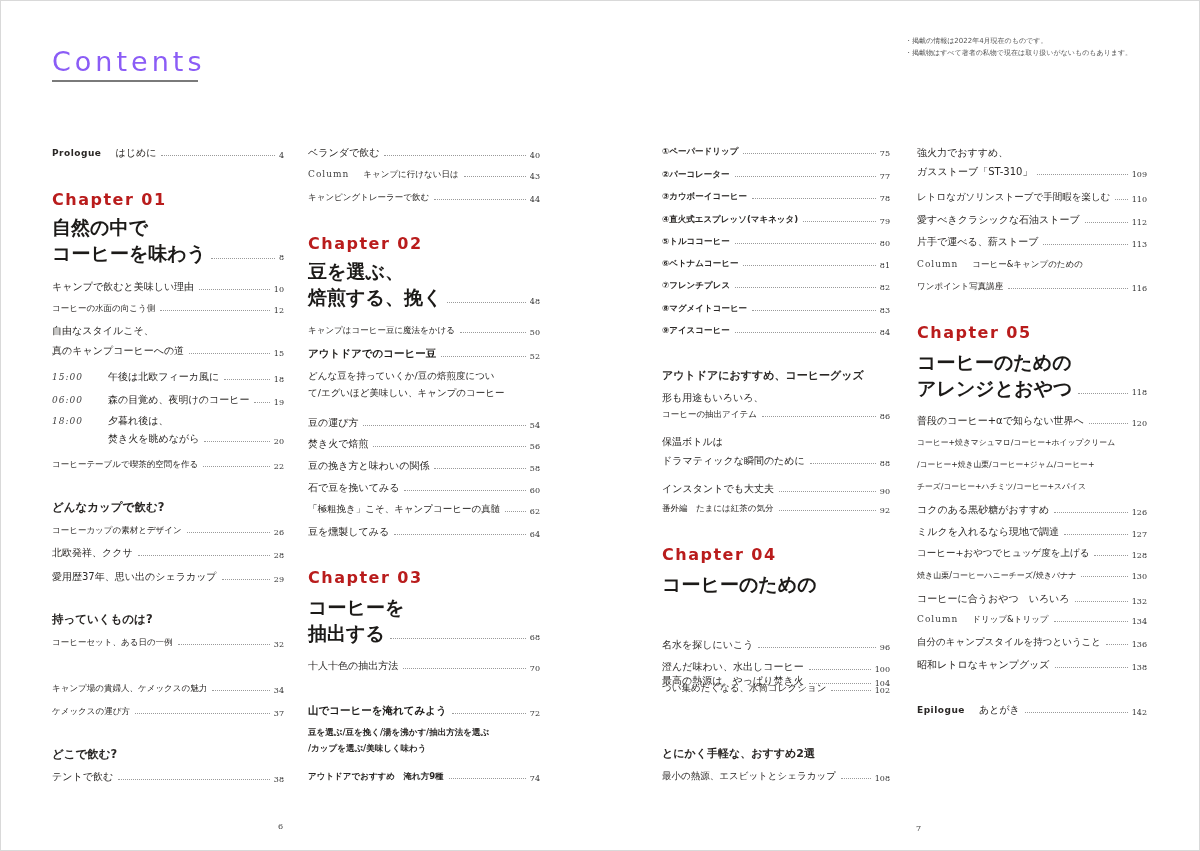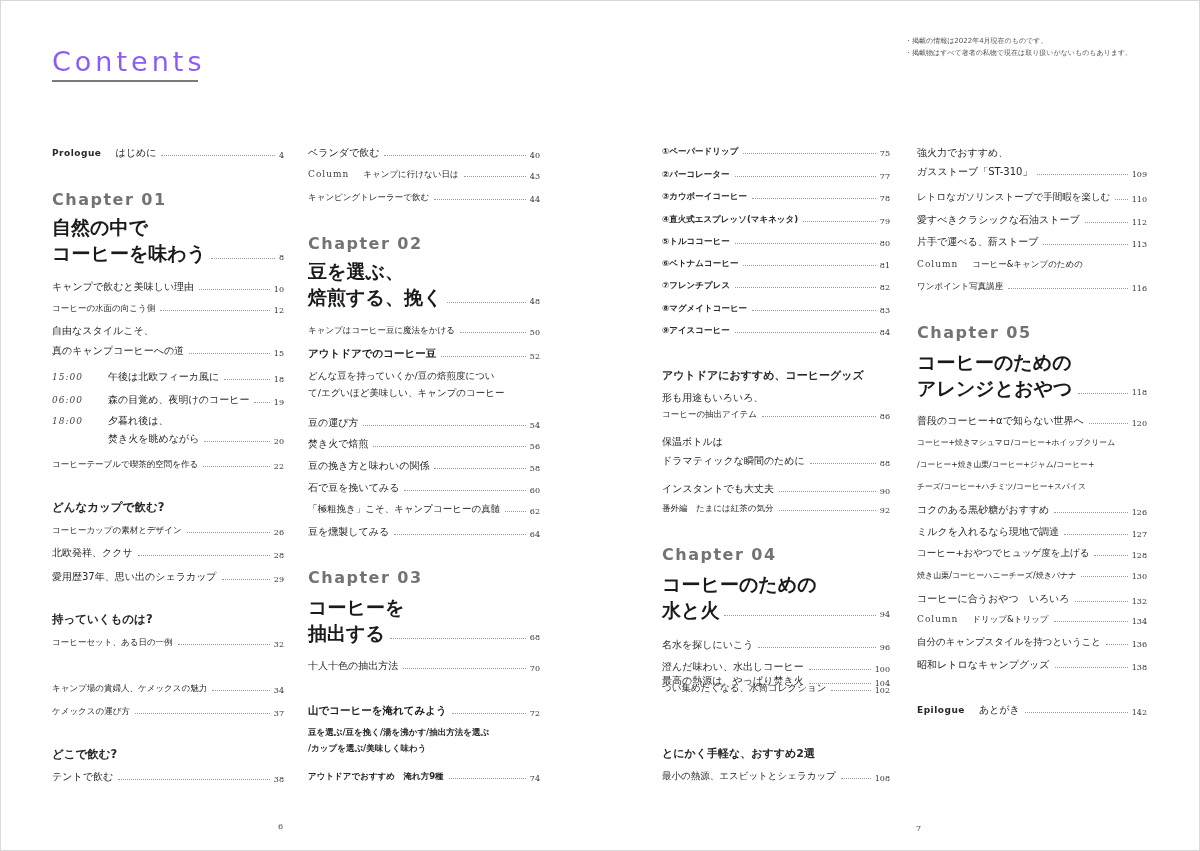--- a/index.html
+++ b/index.html
@@ -15,21 +15,21 @@
   .row .lead { flex:1; border-bottom:1px dotted #9a9a9a; margin:0 4px 4px 5px; min-width:10px; }
   .row .pg { font-family:"DejaVu Serif", serif; font-size:8px; color:#333; }
   .t.bold { font-weight:700; font-size:11.5px; color:#1c1a18; }
   .t.small { font-size:8.5px; }
   .t .time { font-family:"DejaVu Serif", serif; font-style:italic; font-size:9px; color:#444; letter-spacing:1px; display:inline-block; width:56px; }
   .t .tag { font-family:"DejaVu Sans", sans-serif; font-weight:700; font-size:9px; letter-spacing:0.5px; margin-right:14px; }
   .t .colw { font-family:"DejaVu Serif", serif; font-size:9px; letter-spacing:1px; margin-right:14px; color:#444; }
   .plain { position:absolute; left:0; white-space:nowrap; font-size:10px; color:#2a2725; }
   .plain.small { font-size:8.5px; }
   .plain.bold { font-weight:700; font-size:11.5px; }
-  .chap { position:absolute; left:0; font-family:"DejaVu Sans", sans-serif; font-weight:700; font-size:16px; letter-spacing:1.5px; color:#737373; white-space:nowrap; }
+  .chap { position:absolute; left:0; font-family:"DejaVu Sans", sans-serif; font-weight:700; font-size:16px; letter-spacing:1.5px; color:#b91c1c; white-space:nowrap; }
   .chap-title { position:absolute; left:0; font-weight:700; font-size:19px; color:#1c1a18; white-space:nowrap; line-height:26px; }
   .folio { position:absolute; font-family:"DejaVu Serif", serif; font-size:8px; color:#444; }
 </style>
 </head>
 <body>
 
 <div class="page-edge"></div>
 
 <div class="title">Contents</div>
 <div class="title-rule"></div>
@@ -296,25 +296,20 @@
       <span class="pg">90</span>
     </div>
   <div class="row" style="top:503px; width:228px;">
       <span class="t small">番外編　たまには紅茶の気分</span>
       <span class="lead"></span>
       <span class="pg">92</span>
     </div>
 
   <div class="chap" style="top:545px;">Chapter 04</div>
   <div class="chap-title" style="top:571px;">コーヒーのための</div>
-  <div class="row" style="top:597px; width:228px;">
-    <span class="chap-title" style="position:static;">水と火</span>
-    <span class="lead" style="margin-bottom:7px;"></span>
-    <span class="pg" style="margin-bottom:4px;">94</span>
-  </div>
   <div class="row" style="top:638px; width:228px;">
       <span class="t">名水を探しにいこう</span>
       <span class="lead"></span>
       <span class="pg">96</span>
     </div>
   <div class="row" style="top:660px; width:228px;">
       <span class="t">澄んだ味わい、水出しコーヒー</span>
       <span class="lead"></span>
       <span class="pg">100</span>
     </div>

